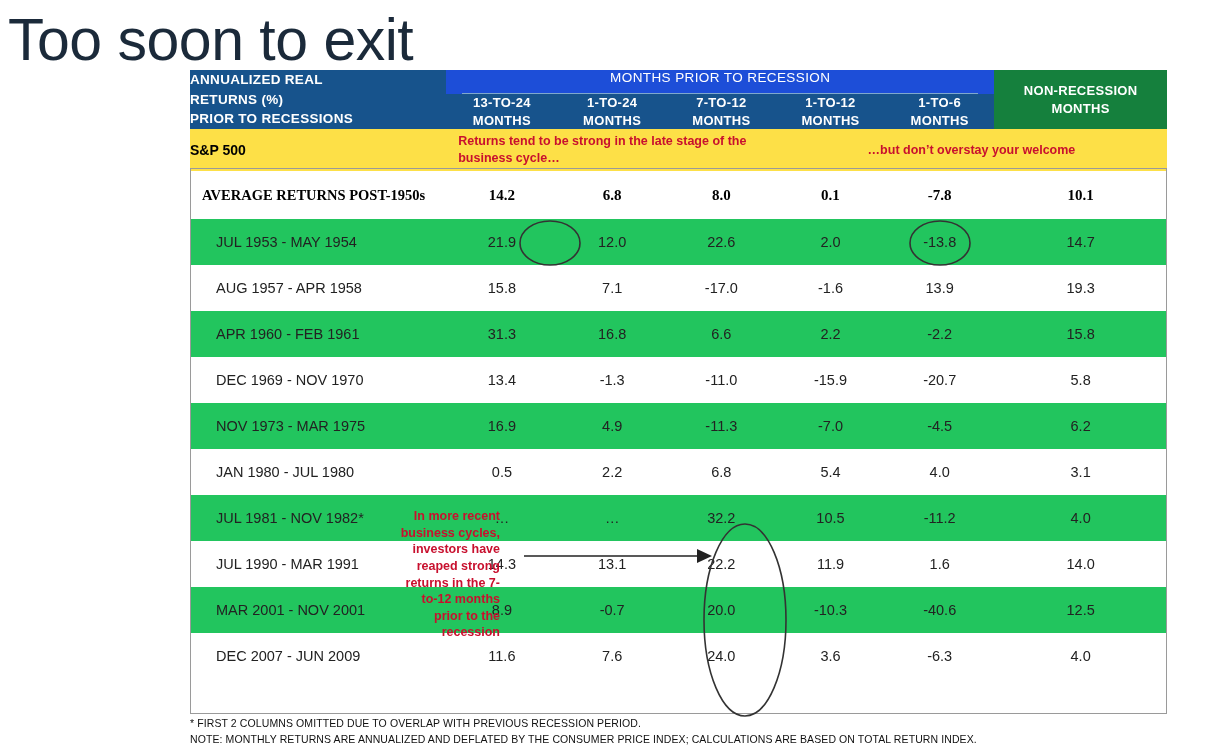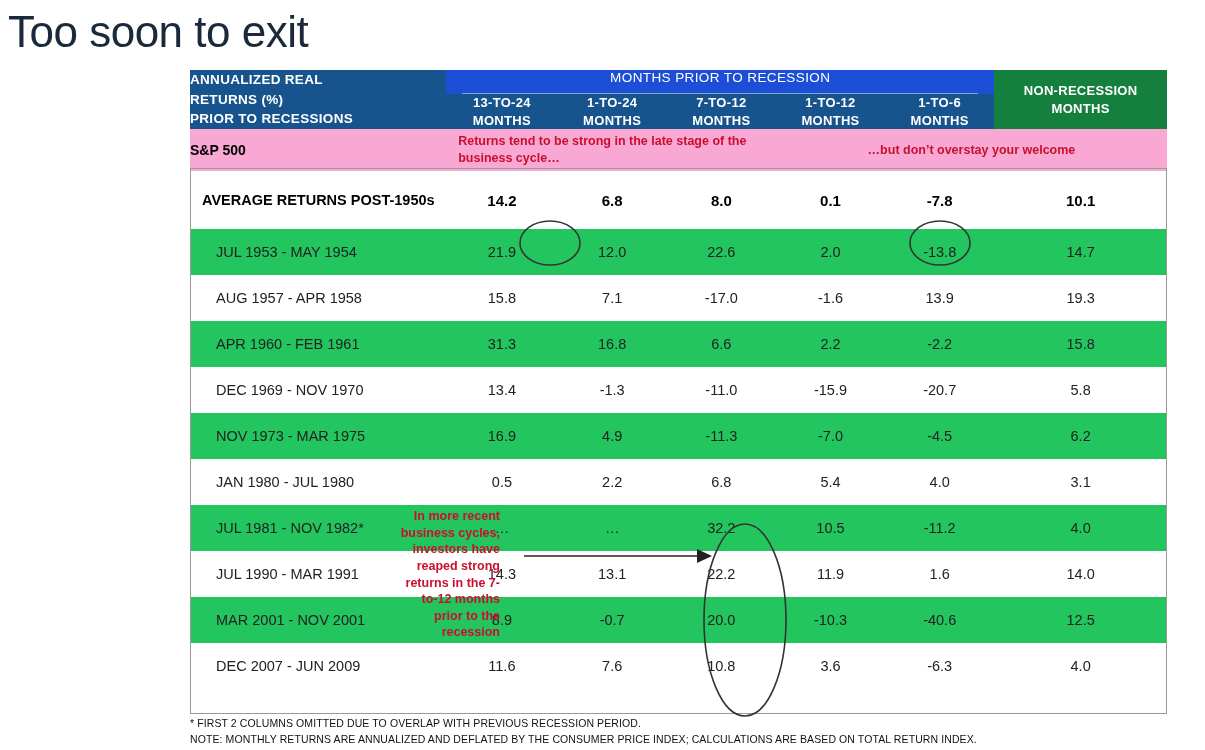--- a/index.html
+++ b/index.html
@@ -12,21 +12,21 @@
     background: #ffffff;
     font-family: "Liberation Sans", sans-serif;
     color: #000000;
     overflow: hidden;
     position: relative;
   }
   #slide-title {
     position: absolute;
     left: 8px;
     top: 8px;
-    font-size: 44px;
+    font-size: 59px;
     font-weight: 400;
     color: #1b2a3a;
     letter-spacing: -0.5px;
     line-height: 1.1;
   }
   #table-wrap {
     position: absolute;
     left: 190px;
     top: 70px;
     width: 977px;
@@ -85,21 +85,21 @@
     font-size: 13px;
     font-weight: bold;
     text-align: center;
     letter-spacing: 0.3px;
     line-height: 1.35;
     vertical-align: middle;
     padding: 4px 4px 10px 4px;
   }
   
   .row-sp {
-    background: #f9a8d4;
+    background: #fde047;
   }
   .row-sp td {
     height: 42px;
     vertical-align: middle;
   }
   .cell-sp-label {
     font-size: 14px;
     font-weight: bold;
     padding-left: 12px;
     text-align: left;
@@ -111,25 +111,26 @@
     line-height: 1.35;
     text-align: left;
   }
   .note-red.center {
     text-align: center;
   }
   .row-avg {
     background: #ffffff;
   }
   .row-avg td {
-    height: 58px;
+    height: 48px;
     vertical-align: middle;
     font-size: 15px;
     font-weight: bold;
     text-align: center;
+    font-family: Liberation Serif, serif;
   }
   .row-avg td.label {
     text-align: left;
     padding-left: 12px;
     font-size: 14.5px;
   }
   tr.data td {
     height: 46px;
     font-size: 14.5px;
     text-align: center;
@@ -326,21 +327,21 @@
         <td>-0.7</td>
         <td>20.0</td>
         <td>-10.3</td>
         <td>-40.6</td>
         <td>12.5</td>
       </tr>
       <tr class="data plain">
         <td class="label">DEC 2007 - JUN 2009</td>
         <td>11.6</td>
         <td>7.6</td>
-        <td>10.8</td>
+        <td>24.0</td>
         <td>3.6</td>
         <td>-6.3</td>
         <td>4.0</td>
       </tr>
     </tbody>
   </table>
 </div>
 
 <div class="mid-note">In more recent business cycles, investors have reaped strong returns in the 7-to-12 months prior to the recession</div>
 

